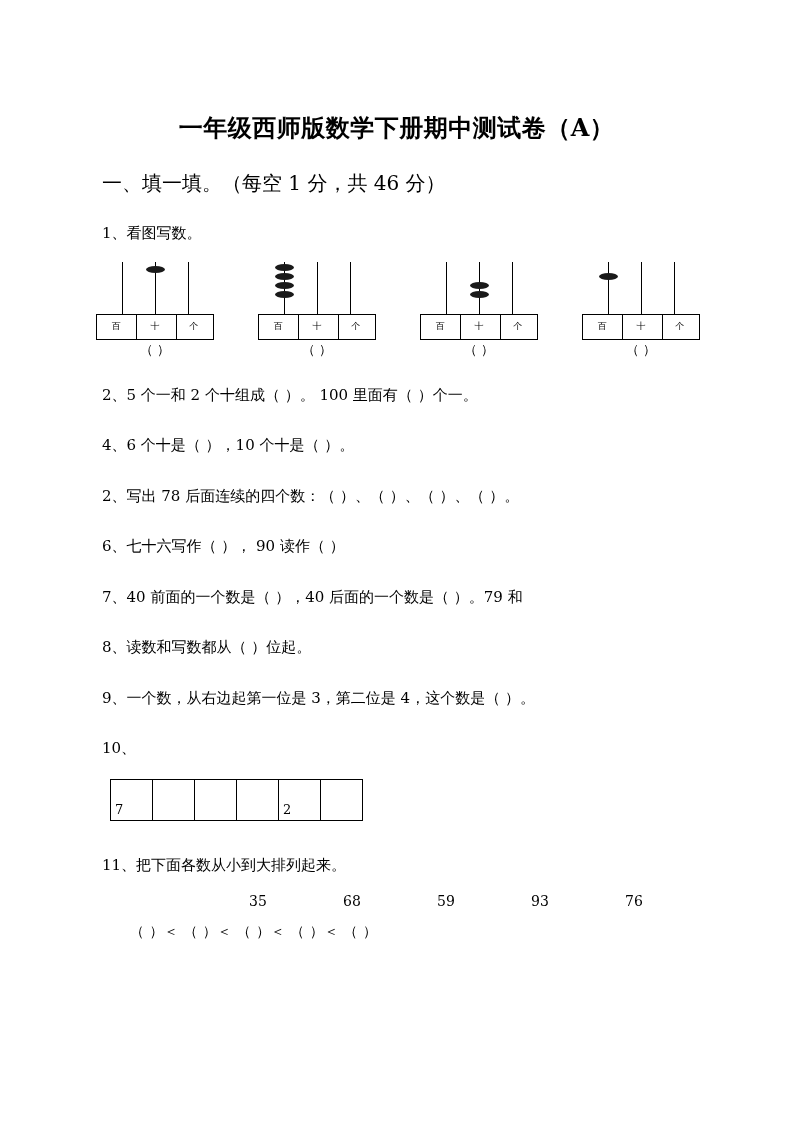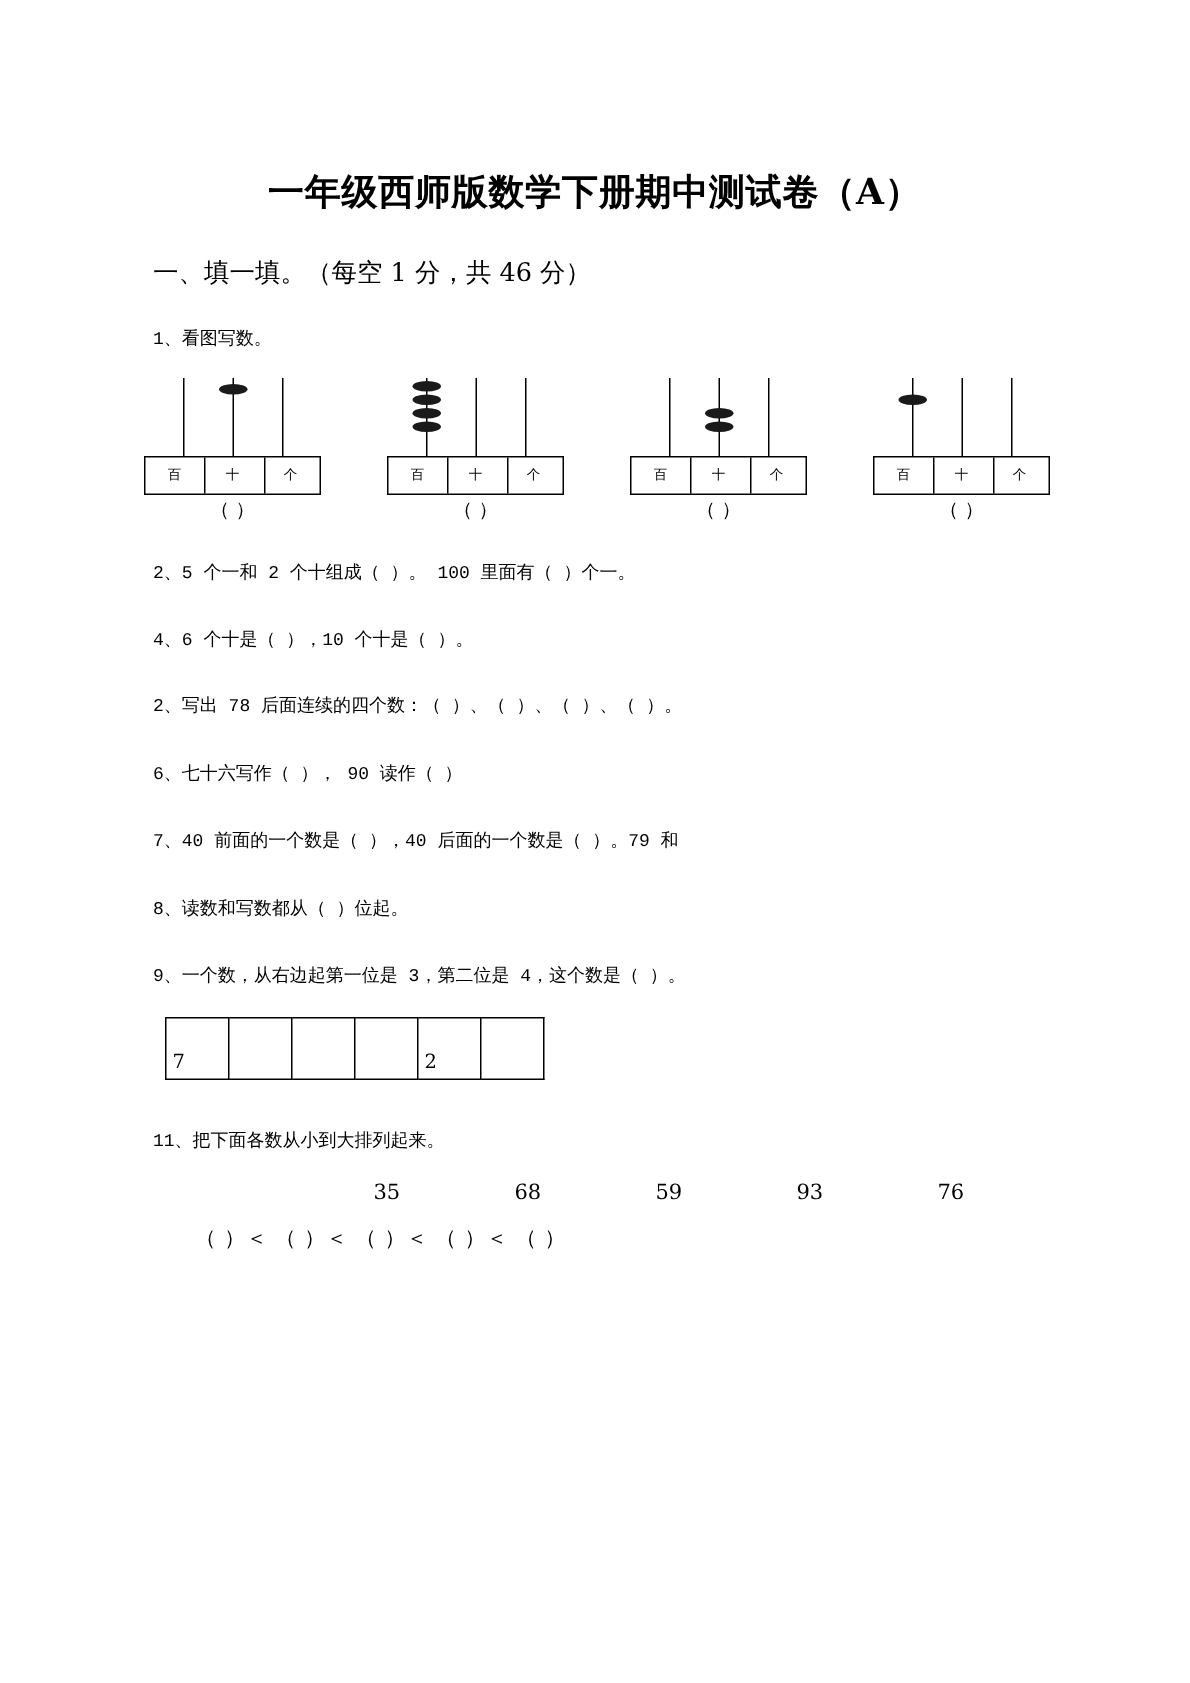--- a/index.html
+++ b/index.html
@@ -24,30 +24,29 @@
   .doc-title {
     text-align: center;
     font-size: 24px;
     font-weight: bold;
     letter-spacing: 0.5px;
     margin-top: 112px;
     margin-bottom: 0;
     font-family: "DejaVu Serif", "Liberation Serif", serif;
   }
   .section-head {
-    font-size: 17px;
+    font-size: 20px;
     margin-top: 26px;
     margin-left: 28px;
   }
   .q {
-    font-size: 12px;
+    font-size: 15px;
     margin-top: 22px;
     margin-left: 28px;
     line-height: 1.9;
-    font-family: Liberation Mono, monospace;
   }
   .q .cont {
     display: block;
     margin-left: -28px;
   }
   
   .abacus-row {
     margin-top: 14px;
     margin-left: 22px;
     display: flex;
@@ -243,20 +242,21 @@
   <div class="q">6、七十六写作（      ），      90 读作（         ）</div>
 
   <div class="q">
     <span>7、40 前面的一个数是（     ），40 后面的一个数是（     ）。79 和</span>
   </div>
 
   <div class="q">8、读数和写数都从（    ）位起。</div>
 
   <div class="q">9、一个数，从右边起第一位是 3，第二位是 4，这个数是（       ）。</div>
 
+  <div class="q">10、</div>
 
   <table class="numtable">
     <tbody>
         <tr>
       <td>7</td>
       <td></td>
       <td></td>
       <td></td>
       <td>2</td>
       <td></td>

